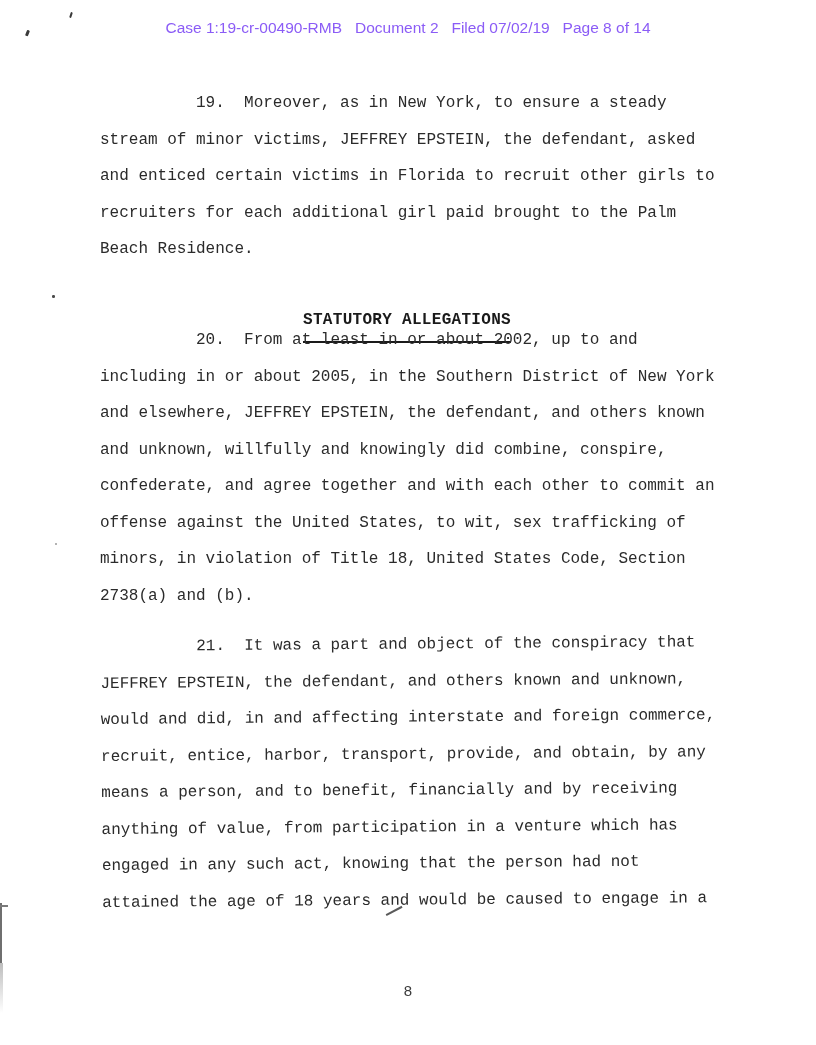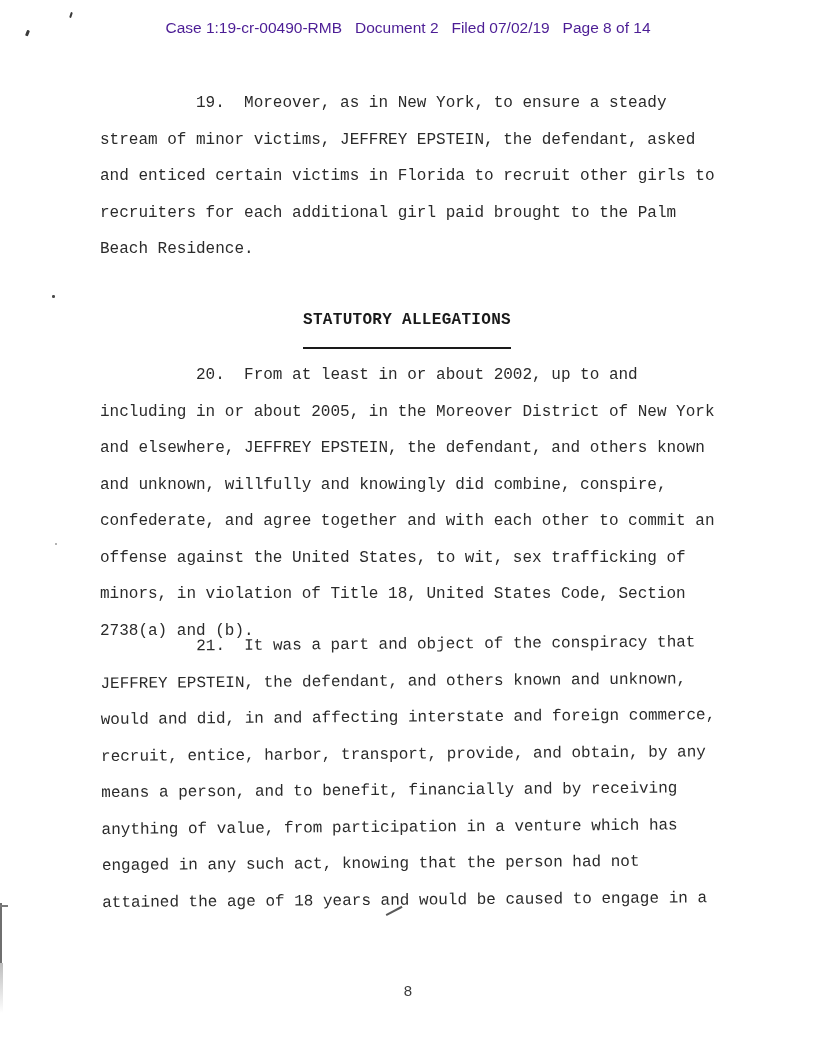--- a/index.html
+++ b/index.html
@@ -9,43 +9,43 @@
     background:#ffffff;
     overflow:hidden;
     font-family:"Liberation Mono","DejaVu Sans Mono",monospace;
   }
   
   .stamp{
     position:absolute;top:19px;left:0;width:100%;
     text-align:center;
     font-family:"Liberation Sans","DejaVu Sans",sans-serif;
     font-size:15.5px;line-height:18px;
-    color:#4c1d95;
+    color:#8b5cf6;
     white-space:pre;
   }
   
   .bodycol{position:absolute;left:100px;width:620px;color:#2b2b2b;font-size:16px;}
   .tline{
     height:36.5px;line-height:36.5px;
     white-space:pre;
     letter-spacing:0px;
   }
   #para19{top:85px;}
-  #para20{top:357px;}
+  #para20{top:322px;}
   #para21{top:629px;transform:rotate(-0.45deg);transform-origin:0 0;}
   .heading-row{
     position:absolute;top:302px;left:100px;width:614px;
     text-align:center;height:36.5px;line-height:36.5px;
   }
   .heading-text{
     display:inline-block;
     font-weight:bold;font-size:16px;letter-spacing:0.3px;
     color:#1a1a1a;
     border-bottom:2px solid #1a1a1a;
-    padding-bottom:8px;
+    padding-bottom:2px;
     white-space:pre;
   }
   .pagenum{
     position:absolute;top:982px;left:0;width:100%;
     text-align:center;
     font-family:"Liberation Sans","DejaVu Sans",sans-serif;
     font-size:15px;color:#3c3c3c;
   }
   
   .slash-mark{
@@ -83,21 +83,21 @@
       <div class="tline">recruiters for each additional girl paid brought to the Palm</div>
       <div class="tline">Beach Residence.</div>
     </div>
 
   <div class="heading-row">
     <span class="heading-text">STATUTORY ALLEGATIONS</span>
   </div>
 
   <div class="bodycol" id="para20">
       <div class="tline">          20.  From at least in or about 2002, up to and</div>
-      <div class="tline">including in or about 2005, in the Moreover District of New York</div>
+      <div class="tline">including in or about 2005, in the Southern District of New York</div>
       <div class="tline">and elsewhere, JEFFREY EPSTEIN, the defendant, and others known</div>
       <div class="tline">and unknown, willfully and knowingly did combine, conspire,</div>
       <div class="tline">confederate, and agree together and with each other to commit an</div>
       <div class="tline">offense against the United States, to wit, sex trafficking of</div>
       <div class="tline">minors, in violation of Title 18, United States Code, Section</div>
       <div class="tline">2738(a) and (b).</div>
     </div>
 
   <div class="bodycol" id="para21">
       <div class="tline">          21.  It was a part and object of the conspiracy that</div>

